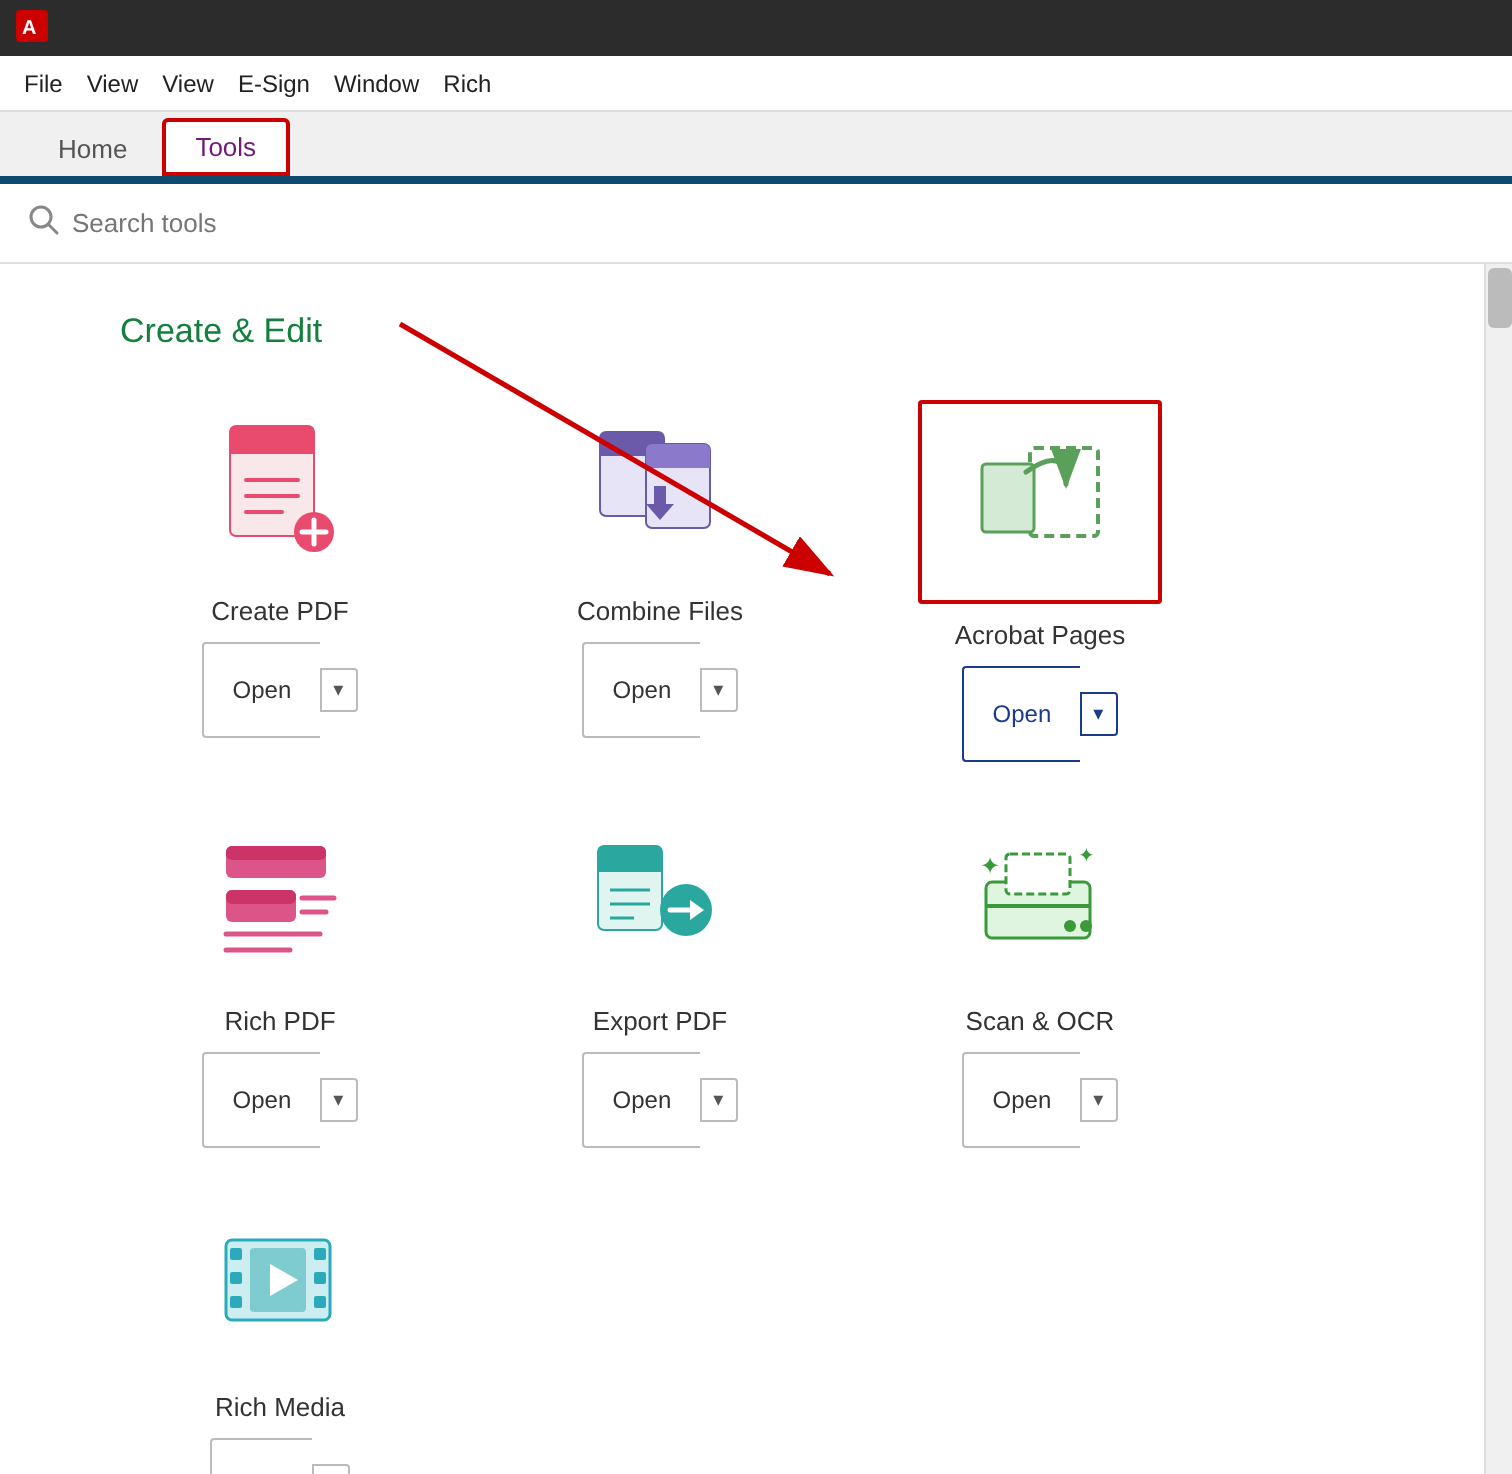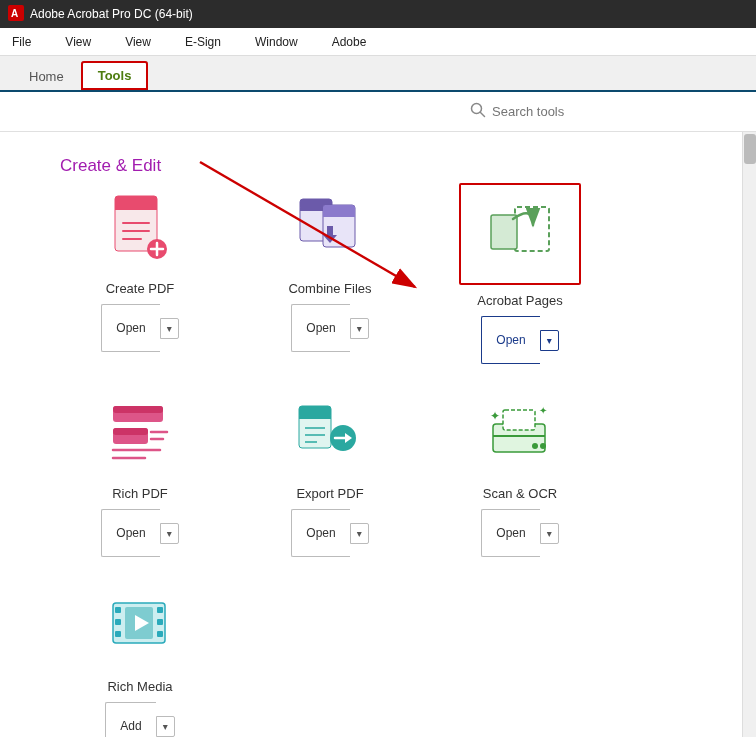--- a/index.html
+++ b/index.html
@@ -25,65 +25,64 @@
 
     
     #menu-bar {
       background: #fff;
       height: 28px;
       display: flex;
       align-items: center;
       padding: 0 6px;
       border-bottom: 1px solid #ddd;
       font-size: 12px;
-      gap: 22px;
+      gap: 0;
     }
     #menu-bar span {
       padding: 2px 6px;
       cursor: pointer;
       color: #222;
     }
 
     
     #tab-bar {
       background: #f0f0f0;
       height: 36px;
       display: flex;
       align-items: flex-end;
       padding: 0 12px;
-      border-bottom: 2px solid #0c4a6e;
+      border-bottom: 4px solid #0c4a6e;
     }
     .tab {
       padding: 6px 16px;
       font-size: 13px;
       cursor: pointer;
       color: #555;
       border: 1px solid transparent;
       border-bottom: none;
       border-radius: 3px 3px 0 0;
     }
     .tab.active {
       background: #fff;
-      color: #4d7c0f;
+      color: #701a75;
       border-color: #bbb;
       border-bottom: 1px solid #fff;
-      font-weight: 700;
+      font-weight: 400;
       outline: 2px solid #c00;
       outline-offset: -2px;
     }
 
     
     #search-bar {
       background: #fff;
       height: 40px;
       display: flex;
       align-items: center;
       padding: 0 14px;
       border-bottom: 1px solid #e0e0e0;
-      justify-content: flex-end;
     }
     #search-bar input {
       border: none;
       outline: none;
       font-size: 13px;
       color: #555;
       width: 250px;
       background: transparent;
     }
     .search-icon-wrap {
@@ -114,22 +113,22 @@
     #main-content {
       background: #fff;
       height: calc(737px - 132px);
       overflow-y: auto;
       padding: 24px 60px 30px 60px;
     }
 
     .section-title {
       font-size: 17px;
       font-weight: 400;
-      color: #a21caf;
-      margin-bottom: 7px;
+      color: #15803d;
+      margin-bottom: 24px;
     }
 
     .tools-grid {
       display: flex;
       flex-wrap: wrap;
       gap: 0;
     }
 
     .tool-card {
       width: 160px;
@@ -208,30 +207,29 @@
 </head>
 <body>
 
 <div id="title-bar">
   <span style="margin-right:6px;">
     <svg width="16" height="16" viewBox="0 0 16 16">
       <rect width="16" height="16" rx="2" fill="#c00"></rect>
       <text x="3" y="12" font-size="10" fill="white" font-weight="bold">A</text>
     </svg>
   </span>
-  <span>Adobe Acrobat Pro DC (64-bit)</span>
 </div>
 
 <div id="menu-bar">
   <span>File</span>
   <span>View</span>
   <span>View</span>
   <span>E-Sign</span>
   <span>Window</span>
-  <span>Adobe</span>
+  <span>Rich</span>
 </div>
 
 <div id="tab-bar">
   <div class="tab">Home</div>
   <div class="tab active">Tools</div>
 </div>
 
 <div id="search-bar">
   <span class="search-icon-wrap">
     <svg width="16" height="16" viewBox="0 0 16 16" fill="none">

